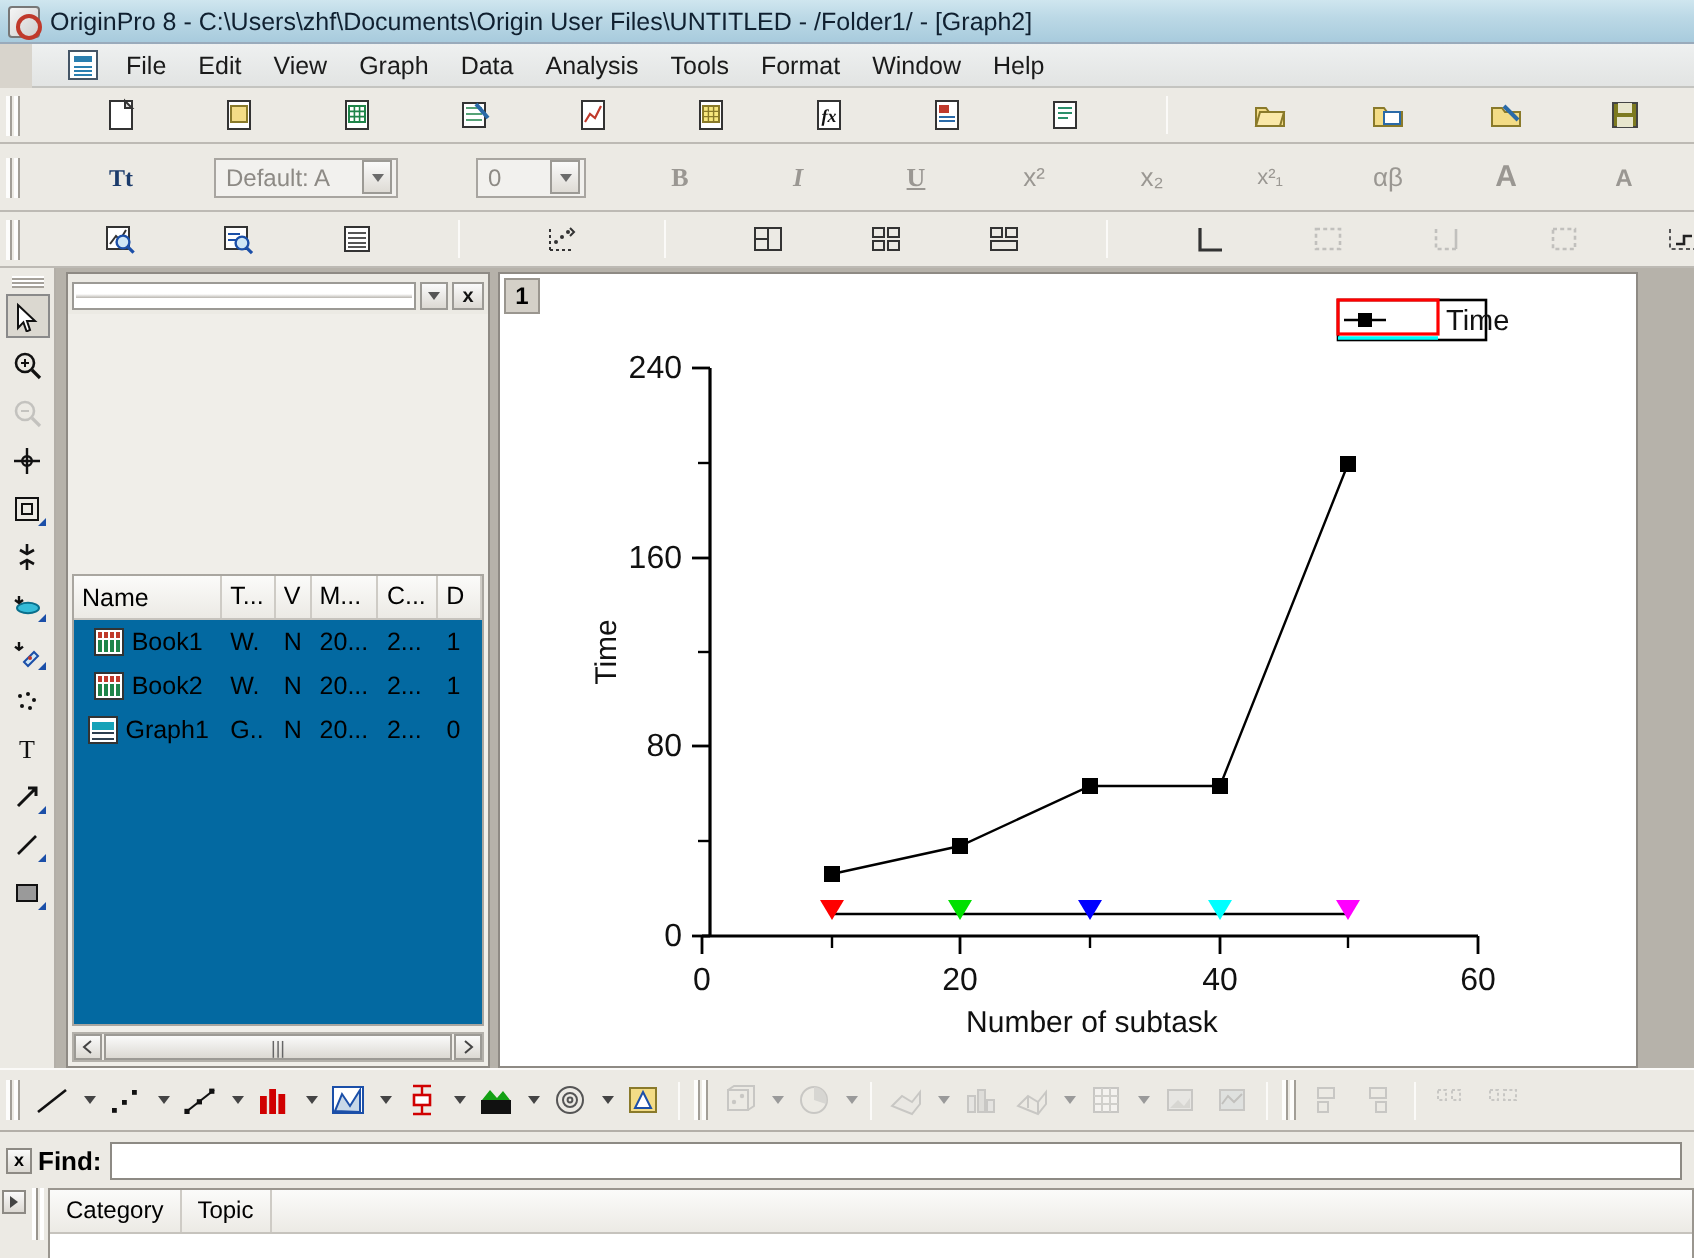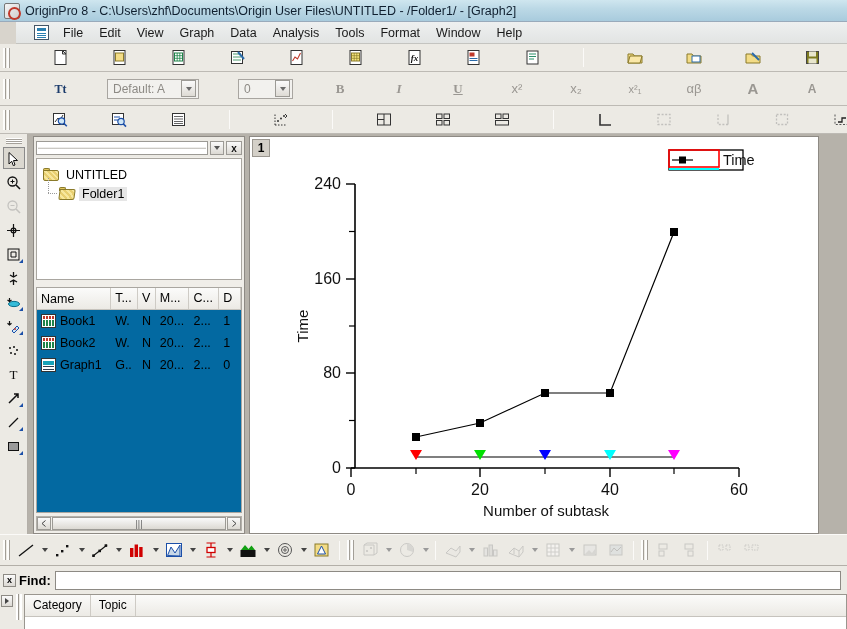--- a/index.html
+++ b/index.html
@@ -148,21 +148,21 @@
     background-image:repeating-linear-gradient(45deg,#e8cf70 0 2px,#f7e79c 2px 4px);}
   .folder .ft{position:absolute;left:0;top:0;width:7px;height:4px;background:#e3c75f;border:1px solid #8a7a2a;border-bottom:none;border-radius:2px 2px 0 0;}
   .folder.open .fb{transform:skewX(-8deg);}
 
   
   .pe-list { position:absolute; left:2px; right:2px; top:150px; bottom:20px; background:#0369a1; border:1px solid #a9a6a0; overflow:hidden; }
   .lhead { display:flex; height:22px; border-bottom:1px solid #c6c3bd;
            background:linear-gradient(to bottom,#fbfbfa,#eceae5); }
   .lhead div { font-size:12.5px; padding:3px 4px; border-right:1px solid #cecbc5; white-space:nowrap; overflow:hidden; }
   .lrow { display:flex; height:22px; align-items:center; }
-  .lrow div { font-size:12.5px; padding:0 4px; white-space:nowrap; overflow:hidden; }
+  .lrow div { font-size:12.5px; padding:0 4px; white-space:nowrap; overflow:hidden;justify-content:center; }
   .c-name{width:75px;display:flex !important;align-items:center;}
   .c-t{width:27px;} .c-v{width:18px;} .c-m{width:34px;} .c-c{width:30px;} .c-d{width:22px;}
   .bkico{width:15px;height:14px;margin-right:4px;flex:none;border:1px solid #333;background:#fff;position:relative;}
   .bkico:before{content:"";position:absolute;left:1px;top:1px;right:1px;height:3px;
     background:repeating-linear-gradient(to right,#c0392b 0 2px,#fff 2px 3px);}
   .bkico:after{content:"";position:absolute;left:1px;top:5px;right:1px;bottom:1px;
     background:repeating-linear-gradient(to right,#1e8449 0 2px,#fff 2px 3px),
                repeating-linear-gradient(to bottom,#1e8449 0 2px,#fff 2px 3px);}
   .grico{width:15px;height:14px;margin-right:4px;flex:none;border:1px solid #333;background:#fff;position:relative;}
   .grico:before{content:"";position:absolute;left:1px;top:2px;right:1px;height:4px;background:#17a2b8;}
@@ -851,36 +851,20 @@
 
   <div class="pe">
     <div class="pe-top">
       <div class="pe-slider"></div>
       <div class="pe-mini">
           <i></i>
         </div>
       <div class="pe-x">x</div>
     </div>
 
-    <div class="pe-tree">
-      <div class="tnode">
-        <span class="folder">
-            <span class="ft"></span>
-            <span class="fb"></span>
-          </span>
-        <span class="tlbl">UNTITLED</span>
-      </div>
-      <div class="tnode child sel">
-        <span class="folder open">
-            <span class="ft"></span>
-            <span class="fb"></span>
-          </span>
-        <span class="tlbl">Folder1</span>
-      </div>
-    </div>
 
     <div class="pe-list">
       <div class="lhead">
         <div class="c-name">Name</div>
         <div class="c-t">T...</div>
         <div class="c-v">V</div>
         <div class="c-m">M...</div>
         <div class="c-c">C...</div>
         <div class="c-d">D</div>
       </div>

